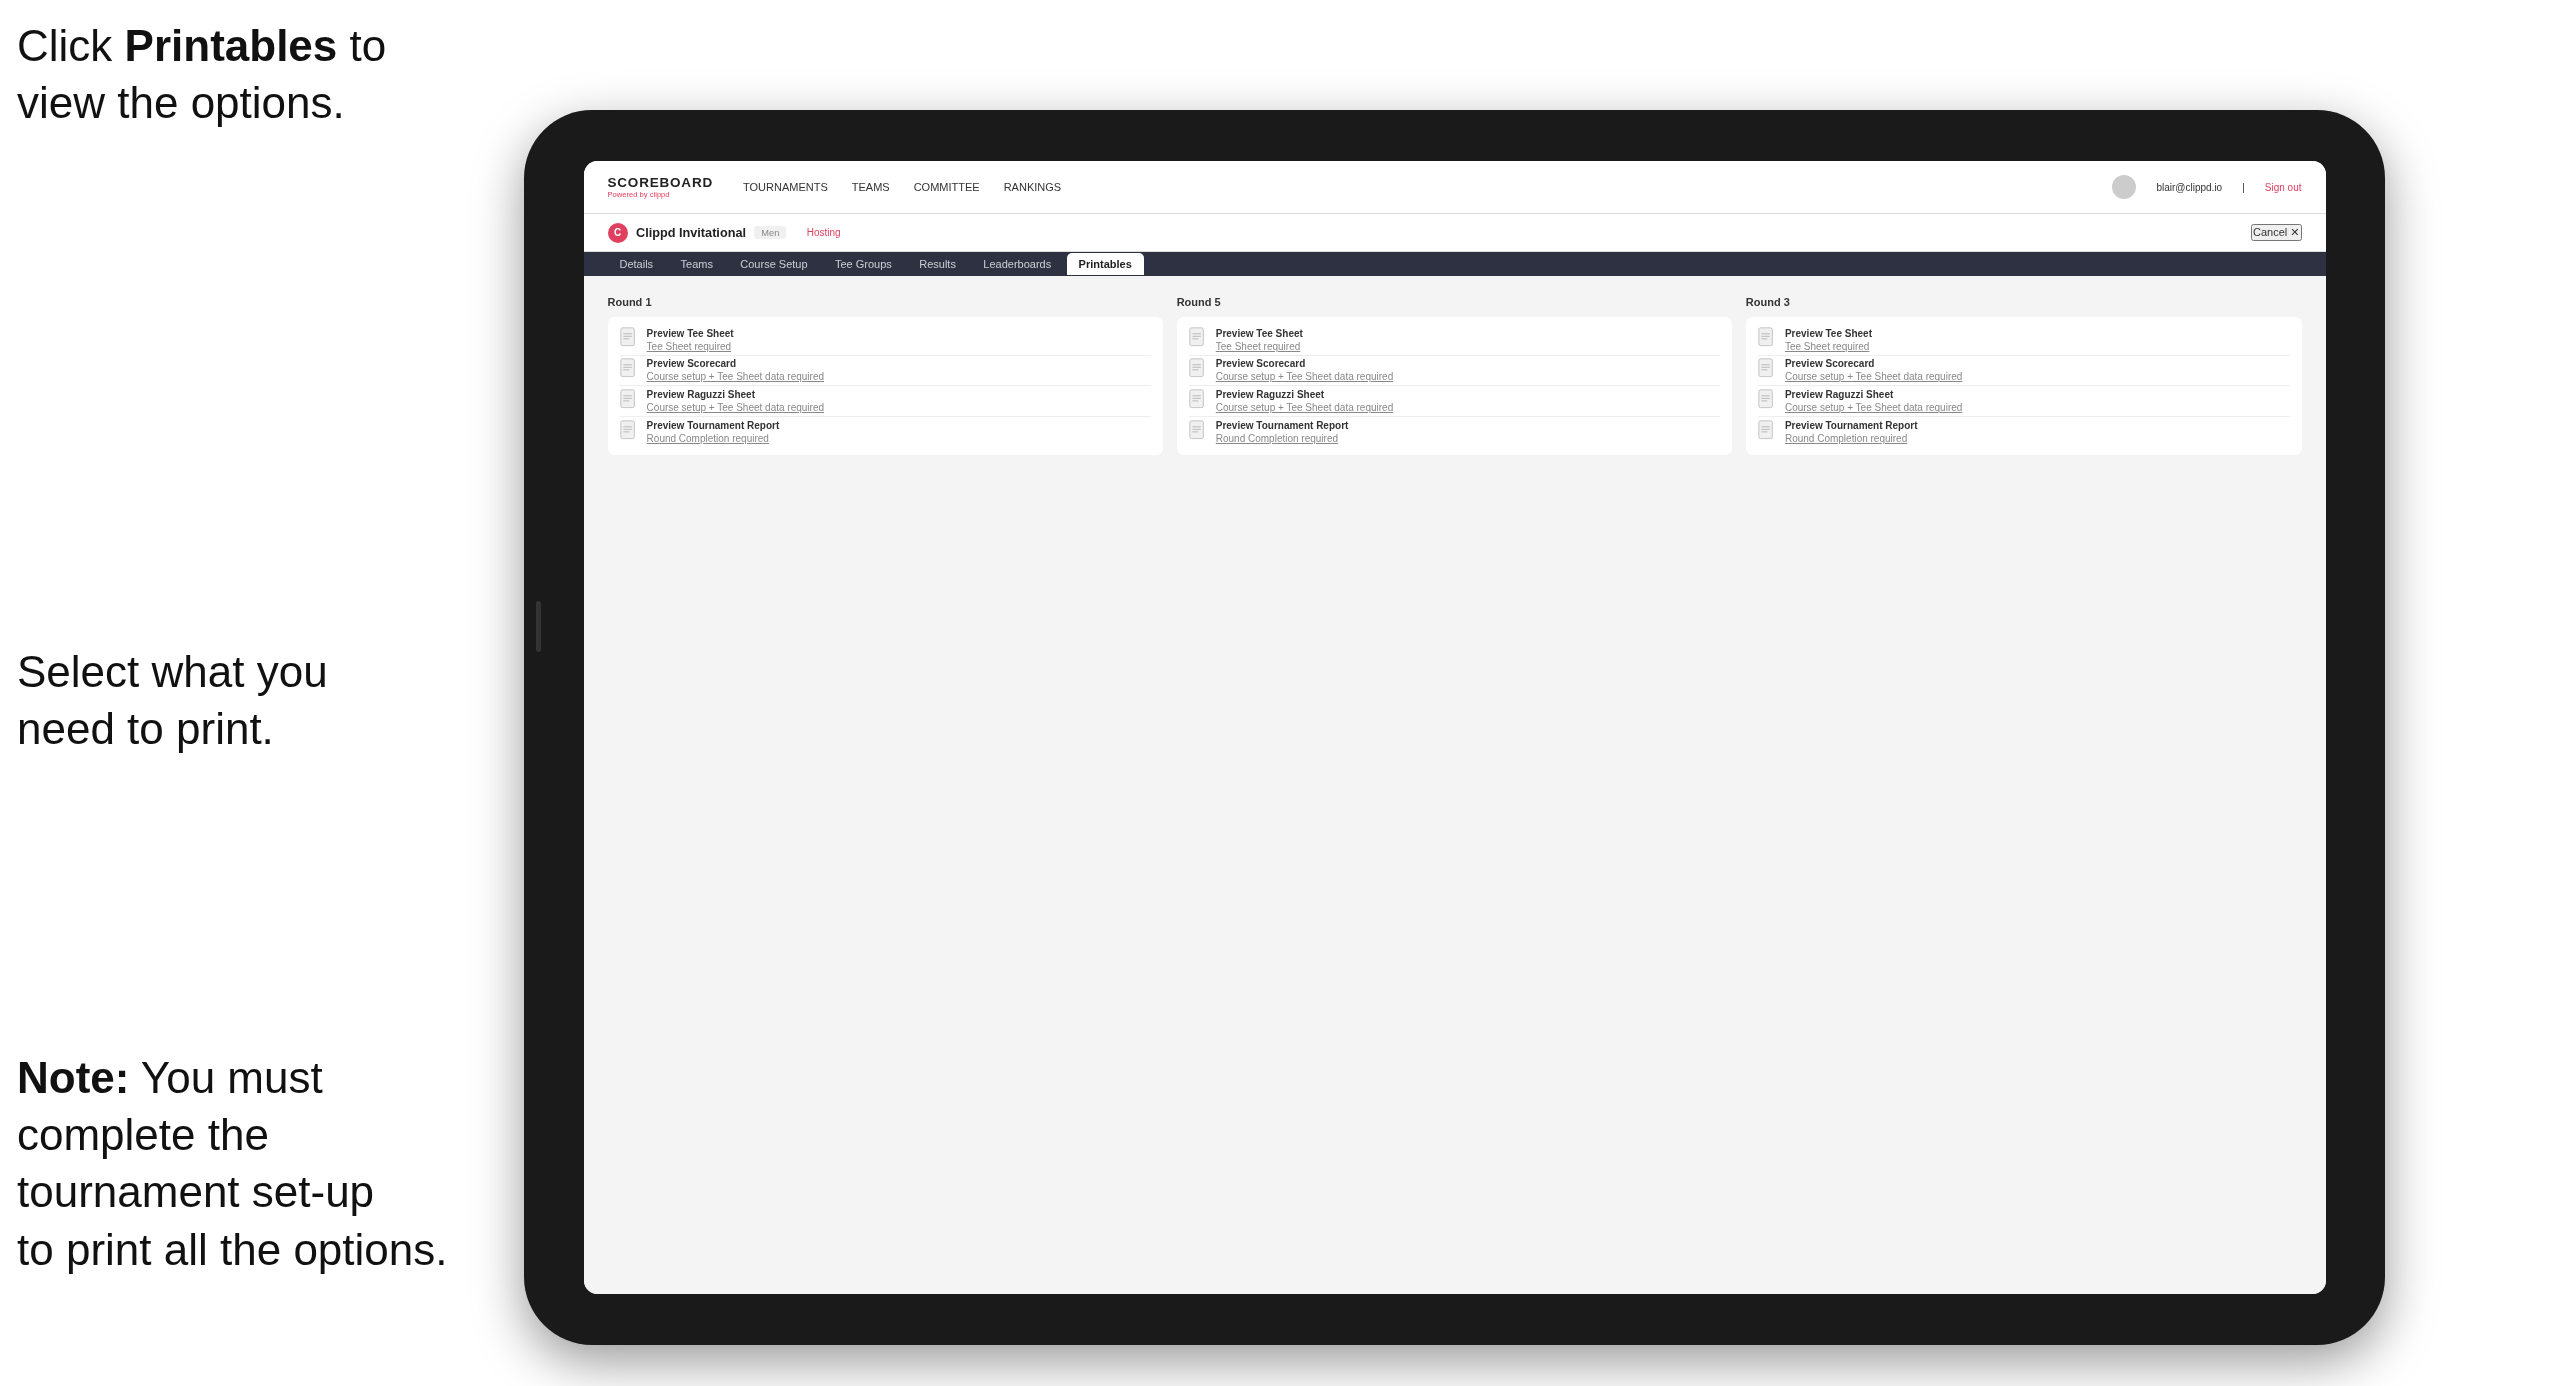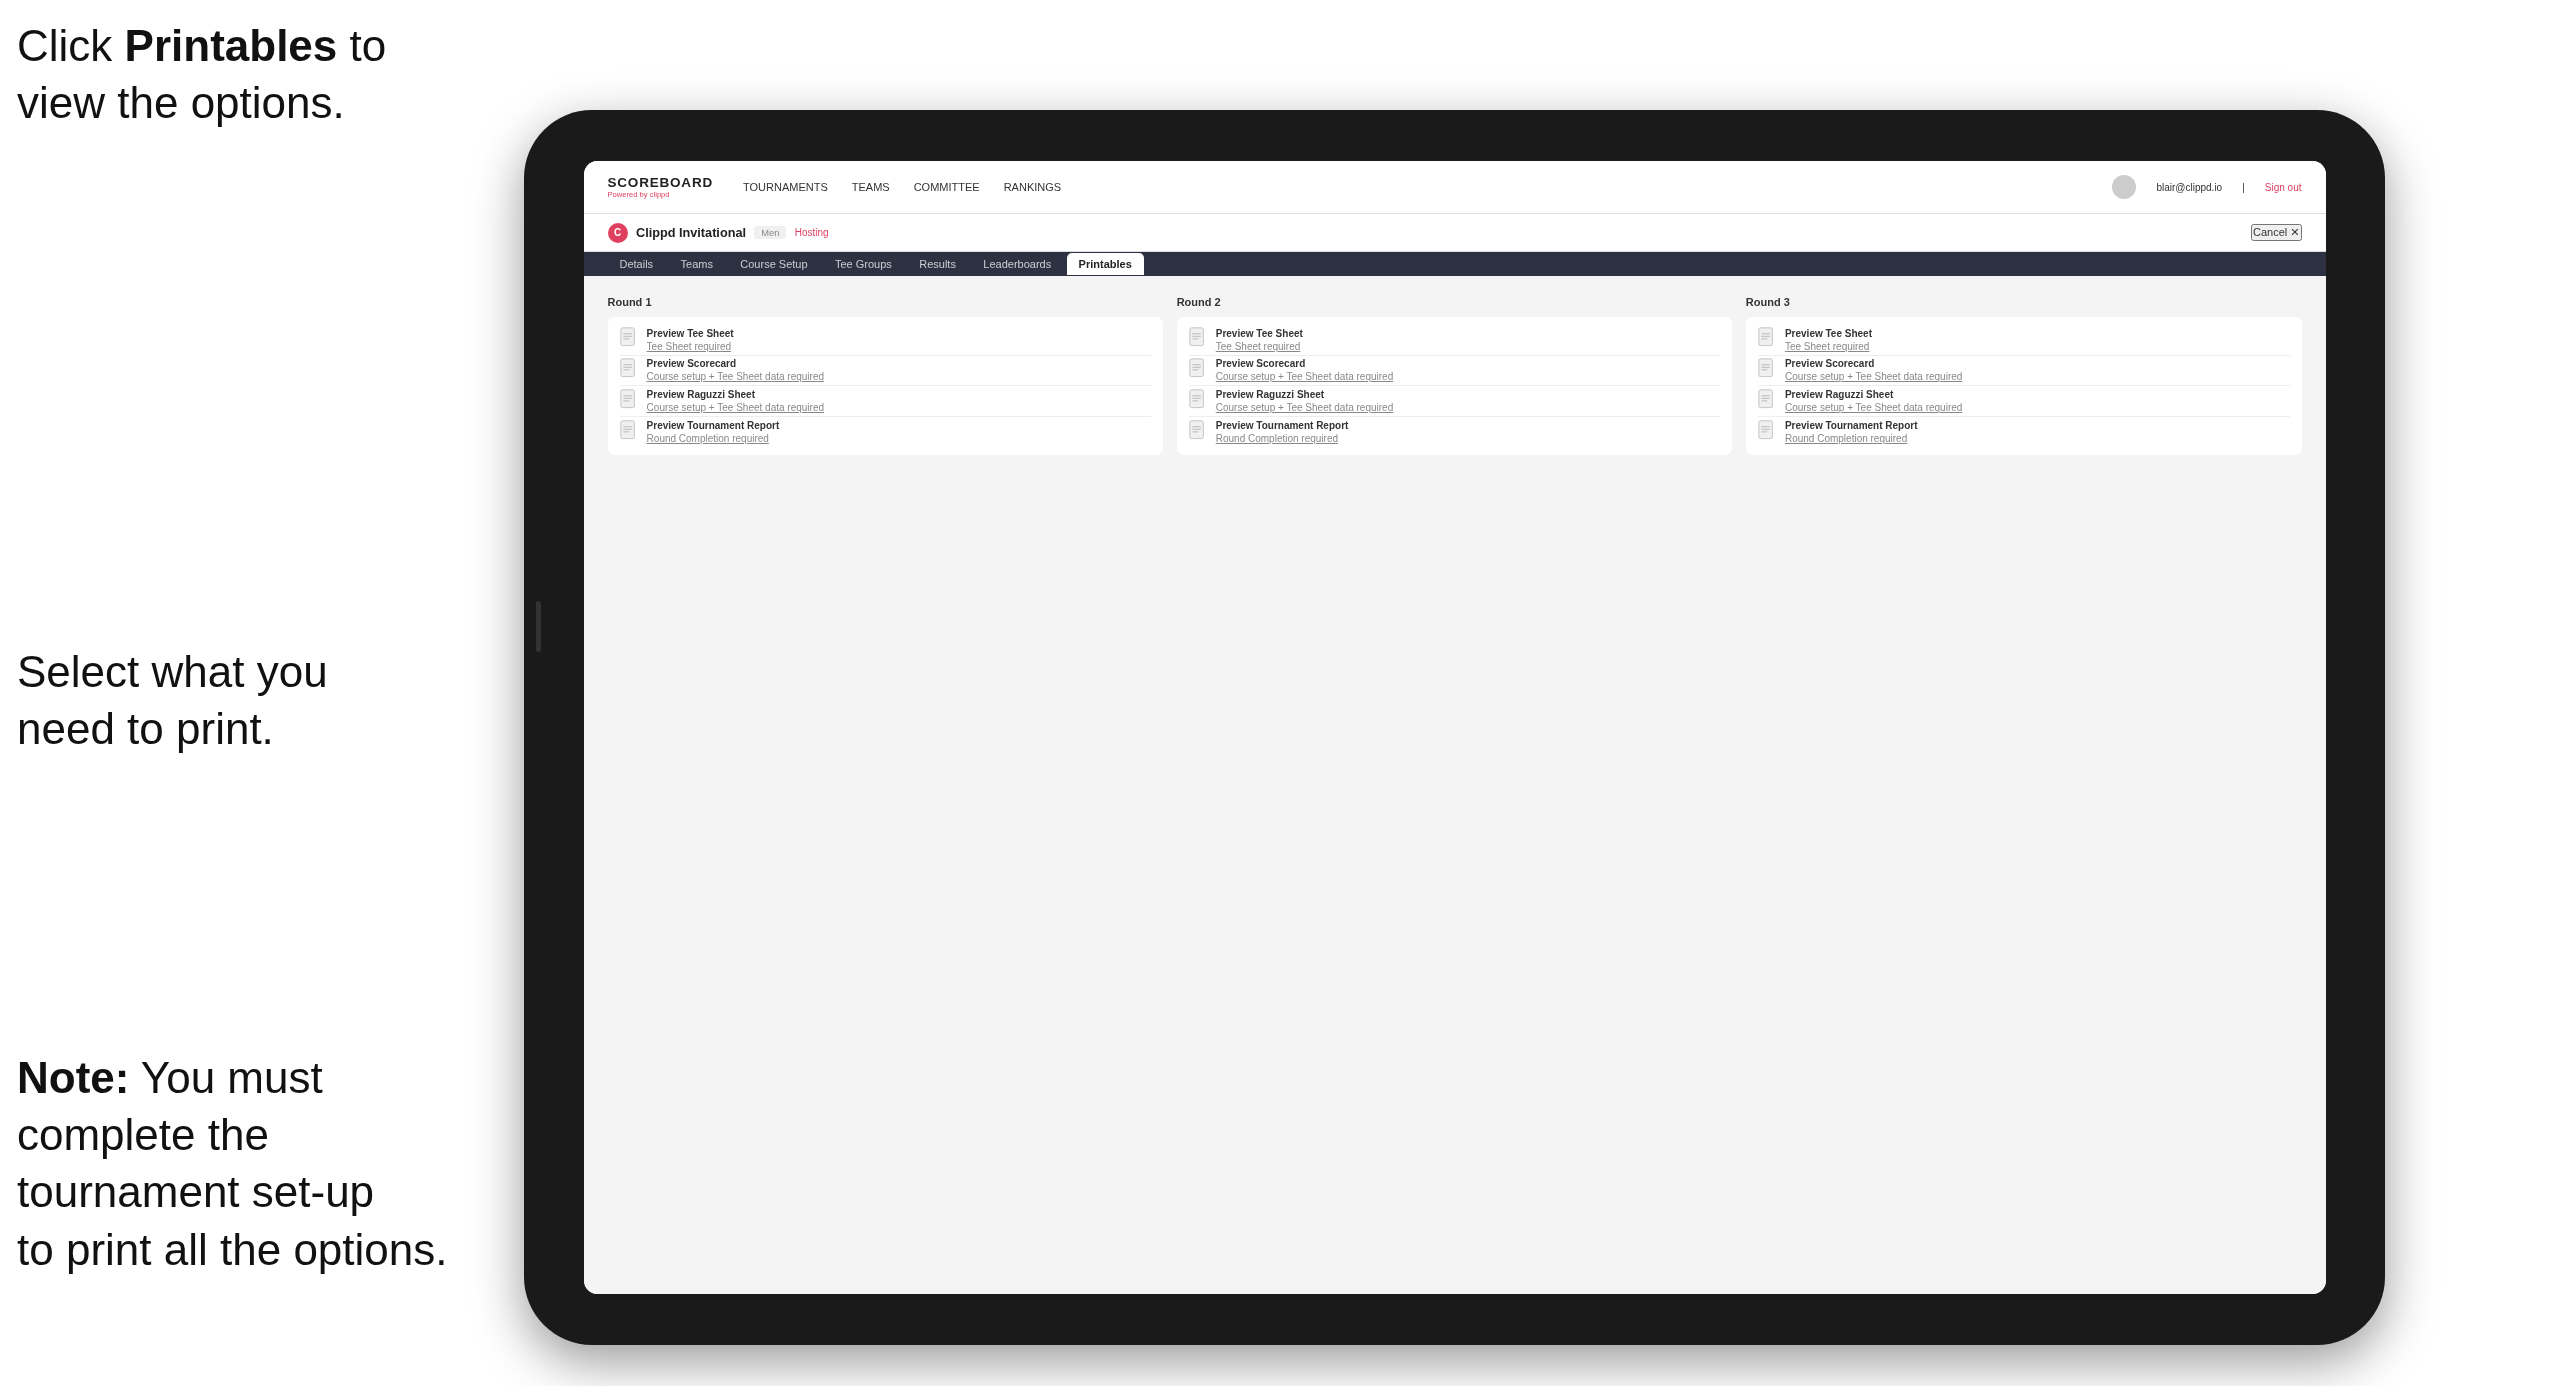--- a/index.html
+++ b/index.html
@@ -143,20 +143,21 @@
     .tournament-tag {
       font-size: 9.3px;
       color: #888;
       background: #f0f0f0;
       border-radius: 3.4px;
       padding: 1.7px 6.8px;
     }
     .hosting-tag {
       font-size: 10px;
       color: #e04060;
+      margin-left: 12px;
     }
     .cancel-btn {
       font-size: 11px;
       color: #333;
       cursor: pointer;
     }
 
     
     .sub-nav {
       background: #2d3142;
@@ -371,21 +372,21 @@
               </svg>
               <div class="print-info">
                 <div class="print-title">Preview Tournament Report</div>
                 <div class="print-subtitle">Round Completion required</div>
               </div>
             </div>
           </div>
         </div>
 
         <div class="round-column">
-          <div class="round-title">Round 2</div>
+          <div class="round-title">Round 5</div>
           <div class="round-card">
             <div class="print-item">
               <svg class="doc-icon" viewBox="0 0 22 26" fill="none">
                 <rect x="1" y="1" width="16" height="21" rx="2" fill="#f0f0f0" stroke="#bbb" stroke-width="1"></rect>
                 <line x1="4" y1="8" x2="14" y2="8" stroke="#bbb" stroke-width="1.2"></line>
                 <line x1="4" y1="11" x2="14" y2="11" stroke="#bbb" stroke-width="1.2"></line>
                 <line x1="4" y1="14" x2="11" y2="14" stroke="#bbb" stroke-width="1.2"></line>
               </svg>
               <div class="print-info">
                 <div class="print-title">Preview Tee Sheet</div>

